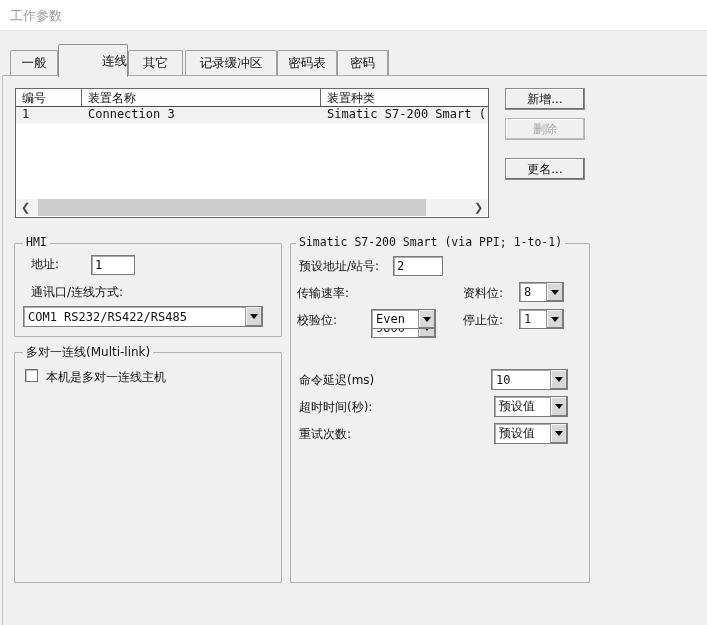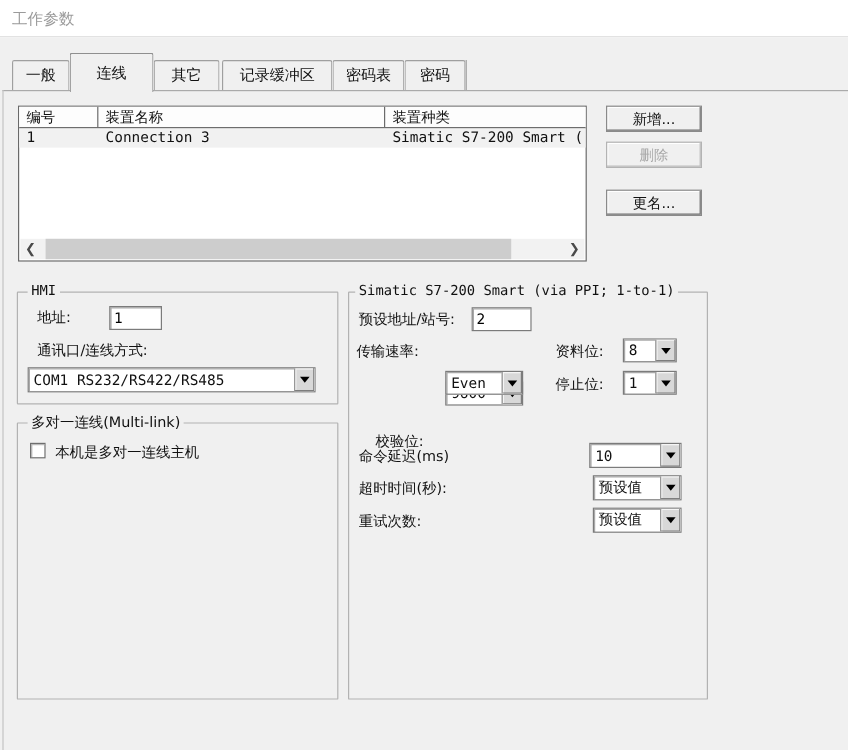--- a/index.html
+++ b/index.html
@@ -13,21 +13,21 @@
   .caption .title { position:absolute; left:10px; top:7px; color:#9b9b9b; font-size:13px; }
 
   .dialog-bg { position:absolute; left:0; top:31px; width:707px; height:594px; background:#f0f0f0; }
 
   
   .pane-topline { position:absolute; left:2px; top:75px; width:705px; height:1px; background:#aaaaaa; z-index:1; }
   .pane-leftline { position:absolute; left:2px; top:75px; width:1px; height:550px; background:#c3c3c3; z-index:1; }
   .tab { position:absolute; top:50px; height:25px; background:#f0f0f0; border:1px solid #9f9f9f; border-bottom:none;
          border-radius:2px 2px 0 0; display:flex; align-items:center; justify-content:center;
          font-size:12.5px; z-index:2; box-sizing:border-box; cursor:default; }
-  .tab.active { top:44px; height:33px; z-index:3; border-color:#8f8f8f; }
+  .tab.active { top:44px; height:33px; z-index:3; border-color:#8f8f8f;justify-content:flex-end; }
   .tabstrip-end { position:absolute; left:388px; top:50px; width:1px; height:25px; background:#9f9f9f; z-index:2; }
 
   
   .listbox { position:absolute; left:15px; top:88px; width:474px; height:130px; background:#ffffff;
              border:1px solid #696969; box-sizing:border-box; }
   .lv-header { position:absolute; left:0; top:0; width:100%; height:18px; display:flex; background:#fdfdfd;
                border-bottom:1px solid #4a4a4a; box-sizing:border-box; }
   .lv-hcell { box-sizing:border-box; padding:1px 0 0 6px; border-right:1px solid #6b6b6b; font-size:12px; }
   .lv-hcell:last-child { border-right:none; }
   .c1 { width:66px; } .c2 { width:239px; } .c3 { flex:1; }
@@ -162,21 +162,21 @@
         </span>
     </div>
     <span class="lbl" style="left:172px;top:41px;">资料位:</span>
     <div class="combo" style="left:228px;top:38px;width:45px;height:20px;">
       <span class="cval">8</span>
       <span class="cbtn">
           <span class="arr"></span>
         </span>
     </div>
 
-    <span class="lbl" style="left:22px;top:68px;margin-top:48px;">校验位:</span>
+    <span class="lbl" style="left:6px;top:68px;">校验位:</span>
     <div class="combo" style="left:80px;top:65px;width:65px;height:20px;">
       <span class="cval">Even</span>
       <span class="cbtn">
           <span class="arr"></span>
         </span>
     </div>
     <span class="lbl" style="left:172px;top:68px;">停止位:</span>
     <div class="combo" style="left:228px;top:65px;width:45px;height:20px;">
       <span class="cval">1</span>
       <span class="cbtn">

